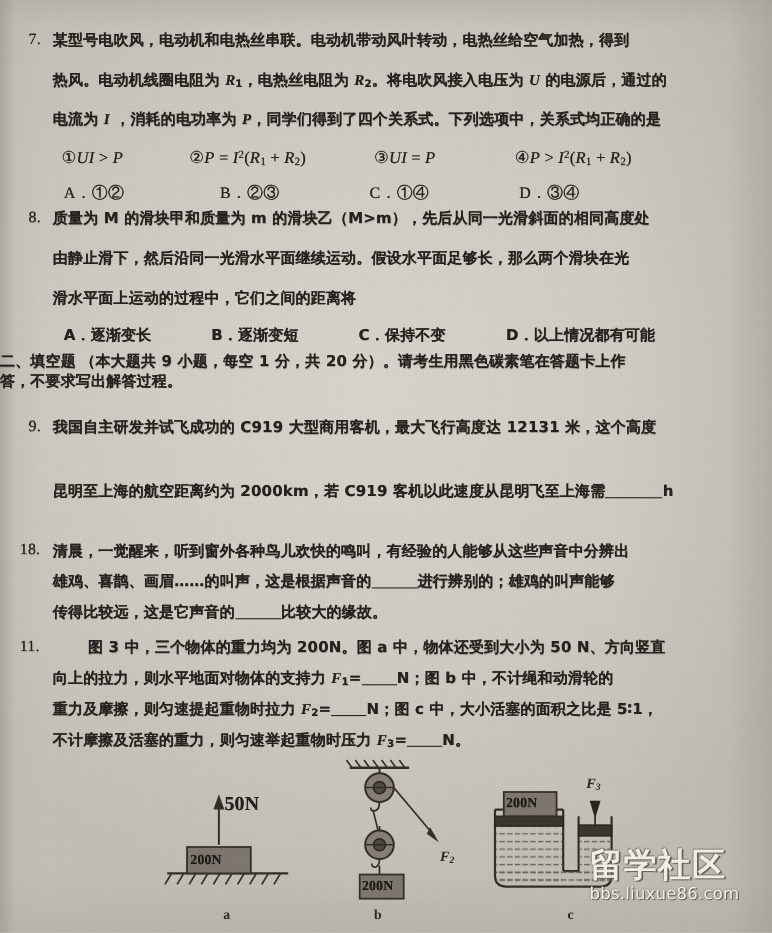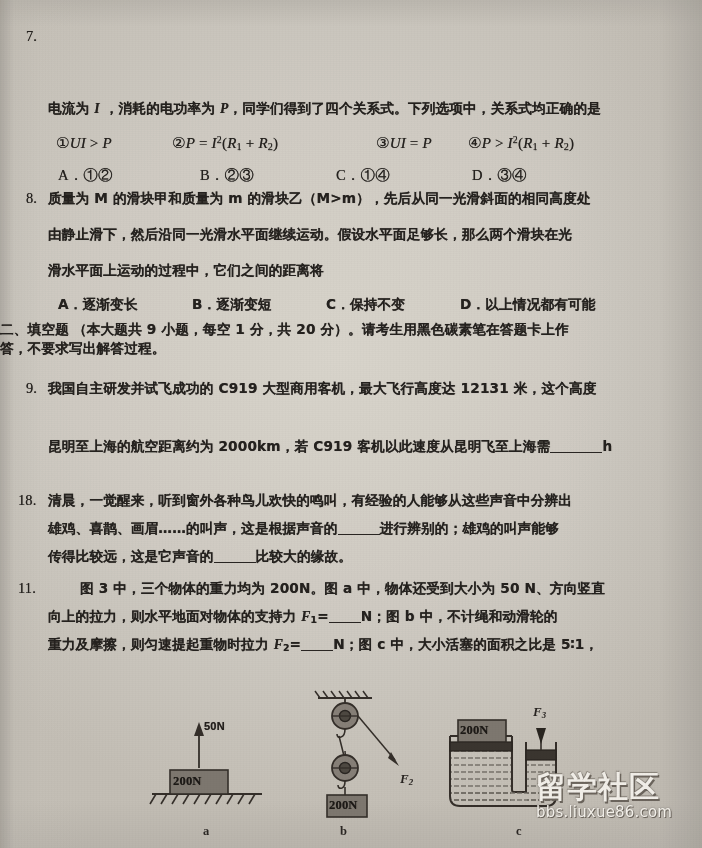--- a/index.html
+++ b/index.html
@@ -82,31 +82,37 @@
     line-height:1;
   }
 </style>
 </head>
 <body>
 
 <div id="page">
 
   <div class="qblock" style="top:22px;height:160px;">
     <span class="line num" style="left:26px;top:6px;">7.</span>
+    <span class="line cjk ind" style="left:48px;top:6px;">
+      某型号电吹风，电动机和电热丝串联。电动机带动风叶转动，电热丝给空气加热，得到
+    </span>
+    <span class="line cjk ind" style="left:48px;top:42px;">
+      热风。电动机线圈电阻为&nbsp;<i class="v">R</i><sub class="s">1</sub>，电热丝电阻为&nbsp;<i class="v">R</i><sub class="s">2</sub>。将电吹风接入电压为&nbsp;<i class="v">U</i>&nbsp;的电源后，通过的
+    </span>
     <span class="line cjk ind" style="left:48px;top:78px;">
       电流为&nbsp;<i class="v">I</i>&nbsp;，消耗的电功率为&nbsp;<i class="v">P</i>，同学们得到了四个关系式。下列选项中，关系式均正确的是
     </span>
 
     <span class="line ind" style="left:56px;top:112px;font-size:15px;">
       <span class="circ">①</span><i class="v">UI</i> &gt; <i class="v">P</i>
     </span>
     <span class="line ind" style="left:172px;top:112px;font-size:15px;">
       <span class="circ">②</span><i class="v">P</i> = <i class="v">I</i><sup class="p">2</sup>(<i class="v">R</i><sub class="s">1</sub> + <i class="v">R</i><sub class="s">2</sub>)
     </span>
-    <span class="line ind" style="left:376px;top:112px;font-size:15px;">
+    <span class="line ind" style="left:340px;top:112px;font-size:15px;">
       <span class="circ">③</span><i class="v">UI</i> = <i class="v">P</i>
     </span>
     <span class="line ind" style="left:468px;top:112px;font-size:15px;">
       <span class="circ">④</span><i class="v">P</i> &gt; <i class="v">I</i><sup class="p">2</sup>(<i class="v">R</i><sub class="s">1</sub> + <i class="v">R</i><sub class="s">2</sub>)
     </span>
 
     <span class="line ind" style="left:58px;top:144px;font-size:14.5px;">A．①②</span>
     <span class="line ind" style="left:200px;top:144px;font-size:14.5px;">B．②③</span>
     <span class="line ind" style="left:336px;top:144px;font-size:14.5px;">C．①④</span>
     <span class="line ind" style="left:472px;top:144px;font-size:14.5px;">D．③④</span>
@@ -156,20 +162,23 @@
   <div class="qblock" style="top:580px;height:110px;">
     <span class="line num" style="left:18px;top:0px;">11.</span>
     <span class="line cjk ind" style="left:48px;top:0px;padding-left:32px;">
       图 3 中，三个物体的重力均为 200N。图 a 中，物体还受到大小为 50 N、方向竖直
     </span>
     <span class="line cjk ind" style="left:48px;top:28px;">
       向上的拉力，则水平地面对物体的支持力&nbsp;<i class="v">F</i><sub class="s">1</sub>=<span class="blank" style="width:32px;"></span>N；图 b 中，不计绳和动滑轮的
     </span>
     <span class="line cjk ind" style="left:48px;top:56px;">
       重力及摩擦，则匀速提起重物时拉力&nbsp;<i class="v">F</i><sub class="s">2</sub>=<span class="blank" style="width:32px;"></span>N；图 c 中，大小活塞的面积之比是 5∶1，
+    </span>
+    <span class="line cjk ind" style="left:48px;top:84px;">
+      不计摩擦及活塞的重力，则匀速举起重物时压力&nbsp;<i class="v">F</i><sub class="s">3</sub>=<span class="blank" style="width:32px;"></span>N。
     </span>
   </div>
 
   <div id="figs">
 
     <div class="fig" style="left:140px;top:22px;width:150px;height:110px;">
       <svg width="150" height="110" viewBox="0 0 150 110">
 
         <line class="ink" x1="12" y1="84" x2="122" y2="84" stroke-width="2.2"></line>
         <g class="ink" stroke-width="1.6">
@@ -184,21 +193,21 @@
           <line x1="104" y1="84" x2="98" y2="94"></line>
             <line x1="115" y1="84" x2="109" y2="94"></line>
         </g>
 
         <rect x="30" y="60" width="58" height="24" fill="#7d776f" stroke="#35302b" stroke-width="1.6"></rect>
 
         <line class="ink" x1="59" y1="58" x2="59" y2="20" stroke-width="1.8"></line>
         <polygon points="59,12 54,26 64,26" fill="#35302b"></polygon>
       </svg>
       <span class="line" style="position:absolute;left:33px;top:64px;font-size:12.5px;font-weight:700;color:#1e1b18;font-family:'Liberation Serif',serif;">200N</span>
-      <span class="line" style="position:absolute;left:64px;top:10px;font-size:11px;font-weight:700;color:#26221f;font-family:Liberation Sans, sans-serif;">50N</span>
+      <span class="line" style="position:absolute;left:64px;top:10px;font-size:18px;font-weight:700;color:#26221f;font-family:Liberation Serif, serif;">50N</span>
     </div>
     <span class="caption" style="left:203px;top:136px;">a</span>
 
     <div class="fig" style="left:300px;top:0px;width:130px;height:140px;">
       <svg width="130" height="140" viewBox="0 0 130 140">
 
         <line class="ink" x1="18" y1="10" x2="72" y2="10" stroke-width="2.2"></line>
         <g class="ink" stroke-width="1.5">
           <line x1="20" y1="10" x2="15" y2="3"></line>
             <line x1="28" y1="10" x2="23" y2="3"></line>

